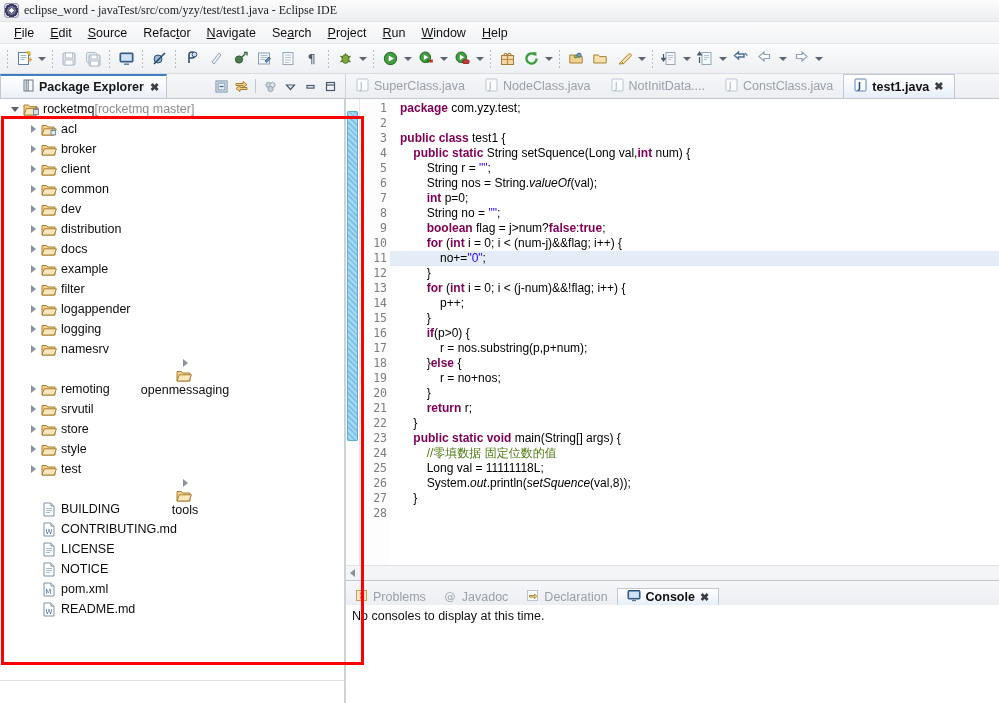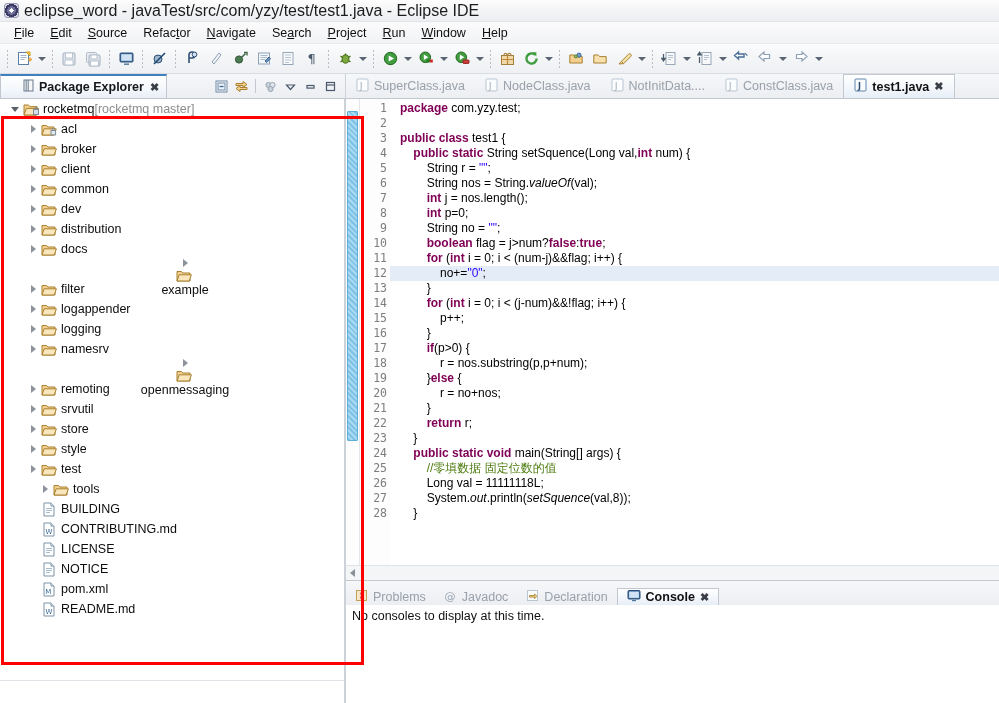--- a/index.html
+++ b/index.html
@@ -22,22 +22,22 @@
     border-bottom: 1px solid #e2e4e8;
   }
   .titlebar .appicon {
     width: 15px; height: 15px; margin-right: 5px;
     border-radius: 3px;
     background: radial-gradient(circle at 50% 50%, #ffffff 0 22%, #6e6f9b 24% 46%, #3b3b63 48% 70%, #d8d8e4 72% 100%);
     border: 1px solid #9a9ab4;
     flex: none;
   }
   .titlebar .ttl {
-    font-size: 16px; color: #1c1c1c; white-space: nowrap;
-    font-family: Liberation Sans, sans-serif;
+    font-size: 12px; color: #1c1c1c; white-space: nowrap;
+    font-family: Liberation Serif, serif;
   }
 
   
   .menubar {
     height: 22px;
     background: linear-gradient(to bottom,#fbfbfc,#f2f3f5);
     display: flex; align-items: center;
     padding-left: 6px;
     border-bottom: 1px solid #e6e8ec;
   }
@@ -552,131 +552,131 @@
         <div class="trow" style="padding-left: 26px;">
           <span class="tarrow closed"></span>
           <span class="ticon">
             <svg width="16" height="15" viewBox="0 0 16 15">
               <path d="M1 13 V3.5 h4.5 l1.4 1.5 H14 V13 Z" fill="#f3d08f" stroke="#a8802f"></path>
               <path d="M1 13 L3.2 6.8 H15.4 L13.2 13 Z" fill="#f9e6bc" stroke="#a8802f"></path>
             </svg>
           </span>
           <span class="tlbl">docs</span>
         </div>
+        <div class="trow" style="padding-left: 26px;">
+          <span class="tarrow closed"></span>
+          <span class="ticon">
+            <svg width="16" height="15" viewBox="0 0 16 15">
+              <path d="M1 13 V3.5 h4.5 l1.4 1.5 H14 V13 Z" fill="#f3d08f" stroke="#a8802f"></path>
+              <path d="M1 13 L3.2 6.8 H15.4 L13.2 13 Z" fill="#f9e6bc" stroke="#a8802f"></path>
+            </svg>
+          </span>
+          <span class="tlbl">example</span>
+        </div>
+        <div class="trow" style="padding-left: 26px;">
+          <span class="tarrow closed"></span>
+          <span class="ticon">
+            <svg width="16" height="15" viewBox="0 0 16 15">
+              <path d="M1 13 V3.5 h4.5 l1.4 1.5 H14 V13 Z" fill="#f3d08f" stroke="#a8802f"></path>
+              <path d="M1 13 L3.2 6.8 H15.4 L13.2 13 Z" fill="#f9e6bc" stroke="#a8802f"></path>
+            </svg>
+          </span>
+          <span class="tlbl">filter</span>
+        </div>
+        <div class="trow" style="padding-left: 26px;">
+          <span class="tarrow closed"></span>
+          <span class="ticon">
+            <svg width="16" height="15" viewBox="0 0 16 15">
+              <path d="M1 13 V3.5 h4.5 l1.4 1.5 H14 V13 Z" fill="#f3d08f" stroke="#a8802f"></path>
+              <path d="M1 13 L3.2 6.8 H15.4 L13.2 13 Z" fill="#f9e6bc" stroke="#a8802f"></path>
+            </svg>
+          </span>
+          <span class="tlbl">logappender</span>
+        </div>
+        <div class="trow" style="padding-left: 26px;">
+          <span class="tarrow closed"></span>
+          <span class="ticon">
+            <svg width="16" height="15" viewBox="0 0 16 15">
+              <path d="M1 13 V3.5 h4.5 l1.4 1.5 H14 V13 Z" fill="#f3d08f" stroke="#a8802f"></path>
+              <path d="M1 13 L3.2 6.8 H15.4 L13.2 13 Z" fill="#f9e6bc" stroke="#a8802f"></path>
+            </svg>
+          </span>
+          <span class="tlbl">logging</span>
+        </div>
+        <div class="trow" style="padding-left: 26px;">
+          <span class="tarrow closed"></span>
+          <span class="ticon">
+            <svg width="16" height="15" viewBox="0 0 16 15">
+              <path d="M1 13 V3.5 h4.5 l1.4 1.5 H14 V13 Z" fill="#f3d08f" stroke="#a8802f"></path>
+              <path d="M1 13 L3.2 6.8 H15.4 L13.2 13 Z" fill="#f9e6bc" stroke="#a8802f"></path>
+            </svg>
+          </span>
+          <span class="tlbl">namesrv</span>
+        </div>
         <div class="trow" style="padding-left: 26px; flex-direction: column;">
           <span class="tarrow closed"></span>
           <span class="ticon">
             <svg width="16" height="15" viewBox="0 0 16 15">
               <path d="M1 13 V3.5 h4.5 l1.4 1.5 H14 V13 Z" fill="#f3d08f" stroke="#a8802f"></path>
               <path d="M1 13 L3.2 6.8 H15.4 L13.2 13 Z" fill="#f9e6bc" stroke="#a8802f"></path>
             </svg>
           </span>
-          <span class="tlbl">example</span>
-        </div>
-        <div class="trow" style="padding-left: 26px;">
-          <span class="tarrow closed"></span>
-          <span class="ticon">
-            <svg width="16" height="15" viewBox="0 0 16 15">
-              <path d="M1 13 V3.5 h4.5 l1.4 1.5 H14 V13 Z" fill="#f3d08f" stroke="#a8802f"></path>
-              <path d="M1 13 L3.2 6.8 H15.4 L13.2 13 Z" fill="#f9e6bc" stroke="#a8802f"></path>
-            </svg>
-          </span>
-          <span class="tlbl">filter</span>
-        </div>
-        <div class="trow" style="padding-left: 26px;">
-          <span class="tarrow closed"></span>
-          <span class="ticon">
-            <svg width="16" height="15" viewBox="0 0 16 15">
-              <path d="M1 13 V3.5 h4.5 l1.4 1.5 H14 V13 Z" fill="#f3d08f" stroke="#a8802f"></path>
-              <path d="M1 13 L3.2 6.8 H15.4 L13.2 13 Z" fill="#f9e6bc" stroke="#a8802f"></path>
-            </svg>
-          </span>
-          <span class="tlbl">logappender</span>
-        </div>
-        <div class="trow" style="padding-left: 26px;">
-          <span class="tarrow closed"></span>
-          <span class="ticon">
-            <svg width="16" height="15" viewBox="0 0 16 15">
-              <path d="M1 13 V3.5 h4.5 l1.4 1.5 H14 V13 Z" fill="#f3d08f" stroke="#a8802f"></path>
-              <path d="M1 13 L3.2 6.8 H15.4 L13.2 13 Z" fill="#f9e6bc" stroke="#a8802f"></path>
-            </svg>
-          </span>
-          <span class="tlbl">logging</span>
-        </div>
-        <div class="trow" style="padding-left: 26px;">
-          <span class="tarrow closed"></span>
-          <span class="ticon">
-            <svg width="16" height="15" viewBox="0 0 16 15">
-              <path d="M1 13 V3.5 h4.5 l1.4 1.5 H14 V13 Z" fill="#f3d08f" stroke="#a8802f"></path>
-              <path d="M1 13 L3.2 6.8 H15.4 L13.2 13 Z" fill="#f9e6bc" stroke="#a8802f"></path>
-            </svg>
-          </span>
-          <span class="tlbl">namesrv</span>
+          <span class="tlbl">openmessaging</span>
+        </div>
+        <div class="trow" style="padding-left: 26px;">
+          <span class="tarrow closed"></span>
+          <span class="ticon">
+            <svg width="16" height="15" viewBox="0 0 16 15">
+              <path d="M1 13 V3.5 h4.5 l1.4 1.5 H14 V13 Z" fill="#f3d08f" stroke="#a8802f"></path>
+              <path d="M1 13 L3.2 6.8 H15.4 L13.2 13 Z" fill="#f9e6bc" stroke="#a8802f"></path>
+            </svg>
+          </span>
+          <span class="tlbl">remoting</span>
+        </div>
+        <div class="trow" style="padding-left: 26px;">
+          <span class="tarrow closed"></span>
+          <span class="ticon">
+            <svg width="16" height="15" viewBox="0 0 16 15">
+              <path d="M1 13 V3.5 h4.5 l1.4 1.5 H14 V13 Z" fill="#f3d08f" stroke="#a8802f"></path>
+              <path d="M1 13 L3.2 6.8 H15.4 L13.2 13 Z" fill="#f9e6bc" stroke="#a8802f"></path>
+            </svg>
+          </span>
+          <span class="tlbl">srvutil</span>
+        </div>
+        <div class="trow" style="padding-left: 26px;">
+          <span class="tarrow closed"></span>
+          <span class="ticon">
+            <svg width="16" height="15" viewBox="0 0 16 15">
+              <path d="M1 13 V3.5 h4.5 l1.4 1.5 H14 V13 Z" fill="#f3d08f" stroke="#a8802f"></path>
+              <path d="M1 13 L3.2 6.8 H15.4 L13.2 13 Z" fill="#f9e6bc" stroke="#a8802f"></path>
+            </svg>
+          </span>
+          <span class="tlbl">store</span>
+        </div>
+        <div class="trow" style="padding-left: 26px;">
+          <span class="tarrow closed"></span>
+          <span class="ticon">
+            <svg width="16" height="15" viewBox="0 0 16 15">
+              <path d="M1 13 V3.5 h4.5 l1.4 1.5 H14 V13 Z" fill="#f3d08f" stroke="#a8802f"></path>
+              <path d="M1 13 L3.2 6.8 H15.4 L13.2 13 Z" fill="#f9e6bc" stroke="#a8802f"></path>
+            </svg>
+          </span>
+          <span class="tlbl">style</span>
+        </div>
+        <div class="trow" style="padding-left: 26px;">
+          <span class="tarrow closed"></span>
+          <span class="ticon">
+            <svg width="16" height="15" viewBox="0 0 16 15">
+              <path d="M1 13 V3.5 h4.5 l1.4 1.5 H14 V13 Z" fill="#f3d08f" stroke="#a8802f"></path>
+              <path d="M1 13 L3.2 6.8 H15.4 L13.2 13 Z" fill="#f9e6bc" stroke="#a8802f"></path>
+            </svg>
+          </span>
+          <span class="tlbl">test</span>
         </div>
         <div class="trow" style="padding-left: 26px; flex-direction: column;">
-          <span class="tarrow closed"></span>
-          <span class="ticon">
-            <svg width="16" height="15" viewBox="0 0 16 15">
-              <path d="M1 13 V3.5 h4.5 l1.4 1.5 H14 V13 Z" fill="#f3d08f" stroke="#a8802f"></path>
-              <path d="M1 13 L3.2 6.8 H15.4 L13.2 13 Z" fill="#f9e6bc" stroke="#a8802f"></path>
-            </svg>
-          </span>
-          <span class="tlbl">openmessaging</span>
-        </div>
-        <div class="trow" style="padding-left: 26px;">
-          <span class="tarrow closed"></span>
-          <span class="ticon">
-            <svg width="16" height="15" viewBox="0 0 16 15">
-              <path d="M1 13 V3.5 h4.5 l1.4 1.5 H14 V13 Z" fill="#f3d08f" stroke="#a8802f"></path>
-              <path d="M1 13 L3.2 6.8 H15.4 L13.2 13 Z" fill="#f9e6bc" stroke="#a8802f"></path>
-            </svg>
-          </span>
-          <span class="tlbl">remoting</span>
-        </div>
-        <div class="trow" style="padding-left: 26px;">
-          <span class="tarrow closed"></span>
-          <span class="ticon">
-            <svg width="16" height="15" viewBox="0 0 16 15">
-              <path d="M1 13 V3.5 h4.5 l1.4 1.5 H14 V13 Z" fill="#f3d08f" stroke="#a8802f"></path>
-              <path d="M1 13 L3.2 6.8 H15.4 L13.2 13 Z" fill="#f9e6bc" stroke="#a8802f"></path>
-            </svg>
-          </span>
-          <span class="tlbl">srvutil</span>
-        </div>
-        <div class="trow" style="padding-left: 26px;">
-          <span class="tarrow closed"></span>
-          <span class="ticon">
-            <svg width="16" height="15" viewBox="0 0 16 15">
-              <path d="M1 13 V3.5 h4.5 l1.4 1.5 H14 V13 Z" fill="#f3d08f" stroke="#a8802f"></path>
-              <path d="M1 13 L3.2 6.8 H15.4 L13.2 13 Z" fill="#f9e6bc" stroke="#a8802f"></path>
-            </svg>
-          </span>
-          <span class="tlbl">store</span>
-        </div>
-        <div class="trow" style="padding-left: 26px;">
-          <span class="tarrow closed"></span>
-          <span class="ticon">
-            <svg width="16" height="15" viewBox="0 0 16 15">
-              <path d="M1 13 V3.5 h4.5 l1.4 1.5 H14 V13 Z" fill="#f3d08f" stroke="#a8802f"></path>
-              <path d="M1 13 L3.2 6.8 H15.4 L13.2 13 Z" fill="#f9e6bc" stroke="#a8802f"></path>
-            </svg>
-          </span>
-          <span class="tlbl">style</span>
-        </div>
-        <div class="trow" style="padding-left: 26px;">
-          <span class="tarrow closed"></span>
-          <span class="ticon">
-            <svg width="16" height="15" viewBox="0 0 16 15">
-              <path d="M1 13 V3.5 h4.5 l1.4 1.5 H14 V13 Z" fill="#f3d08f" stroke="#a8802f"></path>
-              <path d="M1 13 L3.2 6.8 H15.4 L13.2 13 Z" fill="#f9e6bc" stroke="#a8802f"></path>
-            </svg>
-          </span>
-          <span class="tlbl">test</span>
-        </div>
-        <div class="trow" style="padding-left: 38px;">
           <span class="tarrow closed"></span>
           <span class="ticon">
             <svg width="16" height="15" viewBox="0 0 16 15">
               <path d="M1 13 V3.5 h4.5 l1.4 1.5 H14 V13 Z" fill="#f3d08f" stroke="#a8802f"></path>
               <path d="M1 13 L3.2 6.8 H15.4 L13.2 13 Z" fill="#f9e6bc" stroke="#a8802f"></path>
             </svg>
           </span>
           <span class="tlbl">tools</span>
         </div>
         <div class="trow" style="padding-left: 26px;">
@@ -824,21 +824,20 @@
           <div class="gline">27</div>
           <div class="gline">28</div>
         </div>
       <div class="codepane" id="codepane">
           <div class="cline"><span class="kw">package</span><span> com.yzy.test;</span></div>
           <div class="cline">&nbsp;</div>
           <div class="cline"><span class="kw">public class</span><span> test1 {</span></div>
           <div class="cline"><span>    </span><span class="kw">public static</span><span> String setSquence(Long val,</span><span class="kw">int</span><span> num) {</span></div>
           <div class="cline"><span>        String r = </span><span class="str">""</span><span>;</span></div>
           <div class="cline"><span>        String nos = String.</span><span class="stat">valueOf</span><span>(val);</span></div>
-          <div class="cline"><span>        </span><span class="kw">int</span><span> j = nos.length();</span></div>
           <div class="cline"><span>        </span><span class="kw">int</span><span> p=0;</span></div>
           <div class="cline"><span>        String no = </span><span class="str">""</span><span>;</span></div>
           <div class="cline"><span>        </span><span class="kw">boolean</span><span> flag = j&gt;num?</span><span class="kw">false</span><span>:</span><span class="kw">true</span><span>;</span></div>
           <div class="cline"><span>        </span><span class="kw">for</span><span> (</span><span class="kw">int</span><span> i = 0; i &lt; (num-j)&amp;&amp;flag; i++) {</span></div>
           <div class="cline hl"><span>            no+=</span><span class="str">"0"</span><span>;</span></div>
           <div class="cline"><span>        }</span></div>
           <div class="cline"><span>        </span><span class="kw">for</span><span> (</span><span class="kw">int</span><span> i = 0; i &lt; (j-num)&amp;&amp;!flag; i++) {</span></div>
           <div class="cline"><span>            p++;</span></div>
           <div class="cline"><span>        }</span></div>
           <div class="cline"><span>        </span><span class="kw">if</span><span>(p&gt;0) {</span></div>

